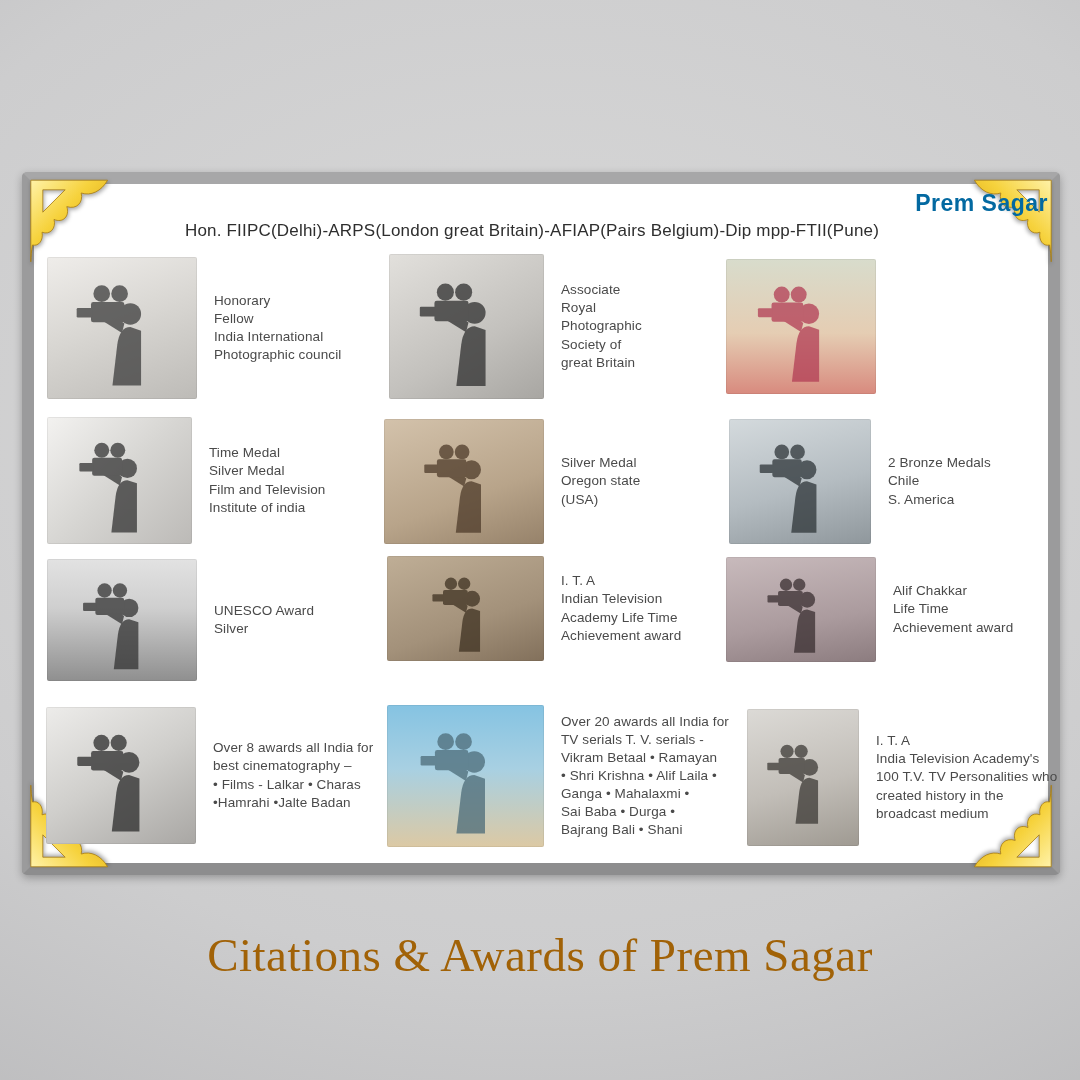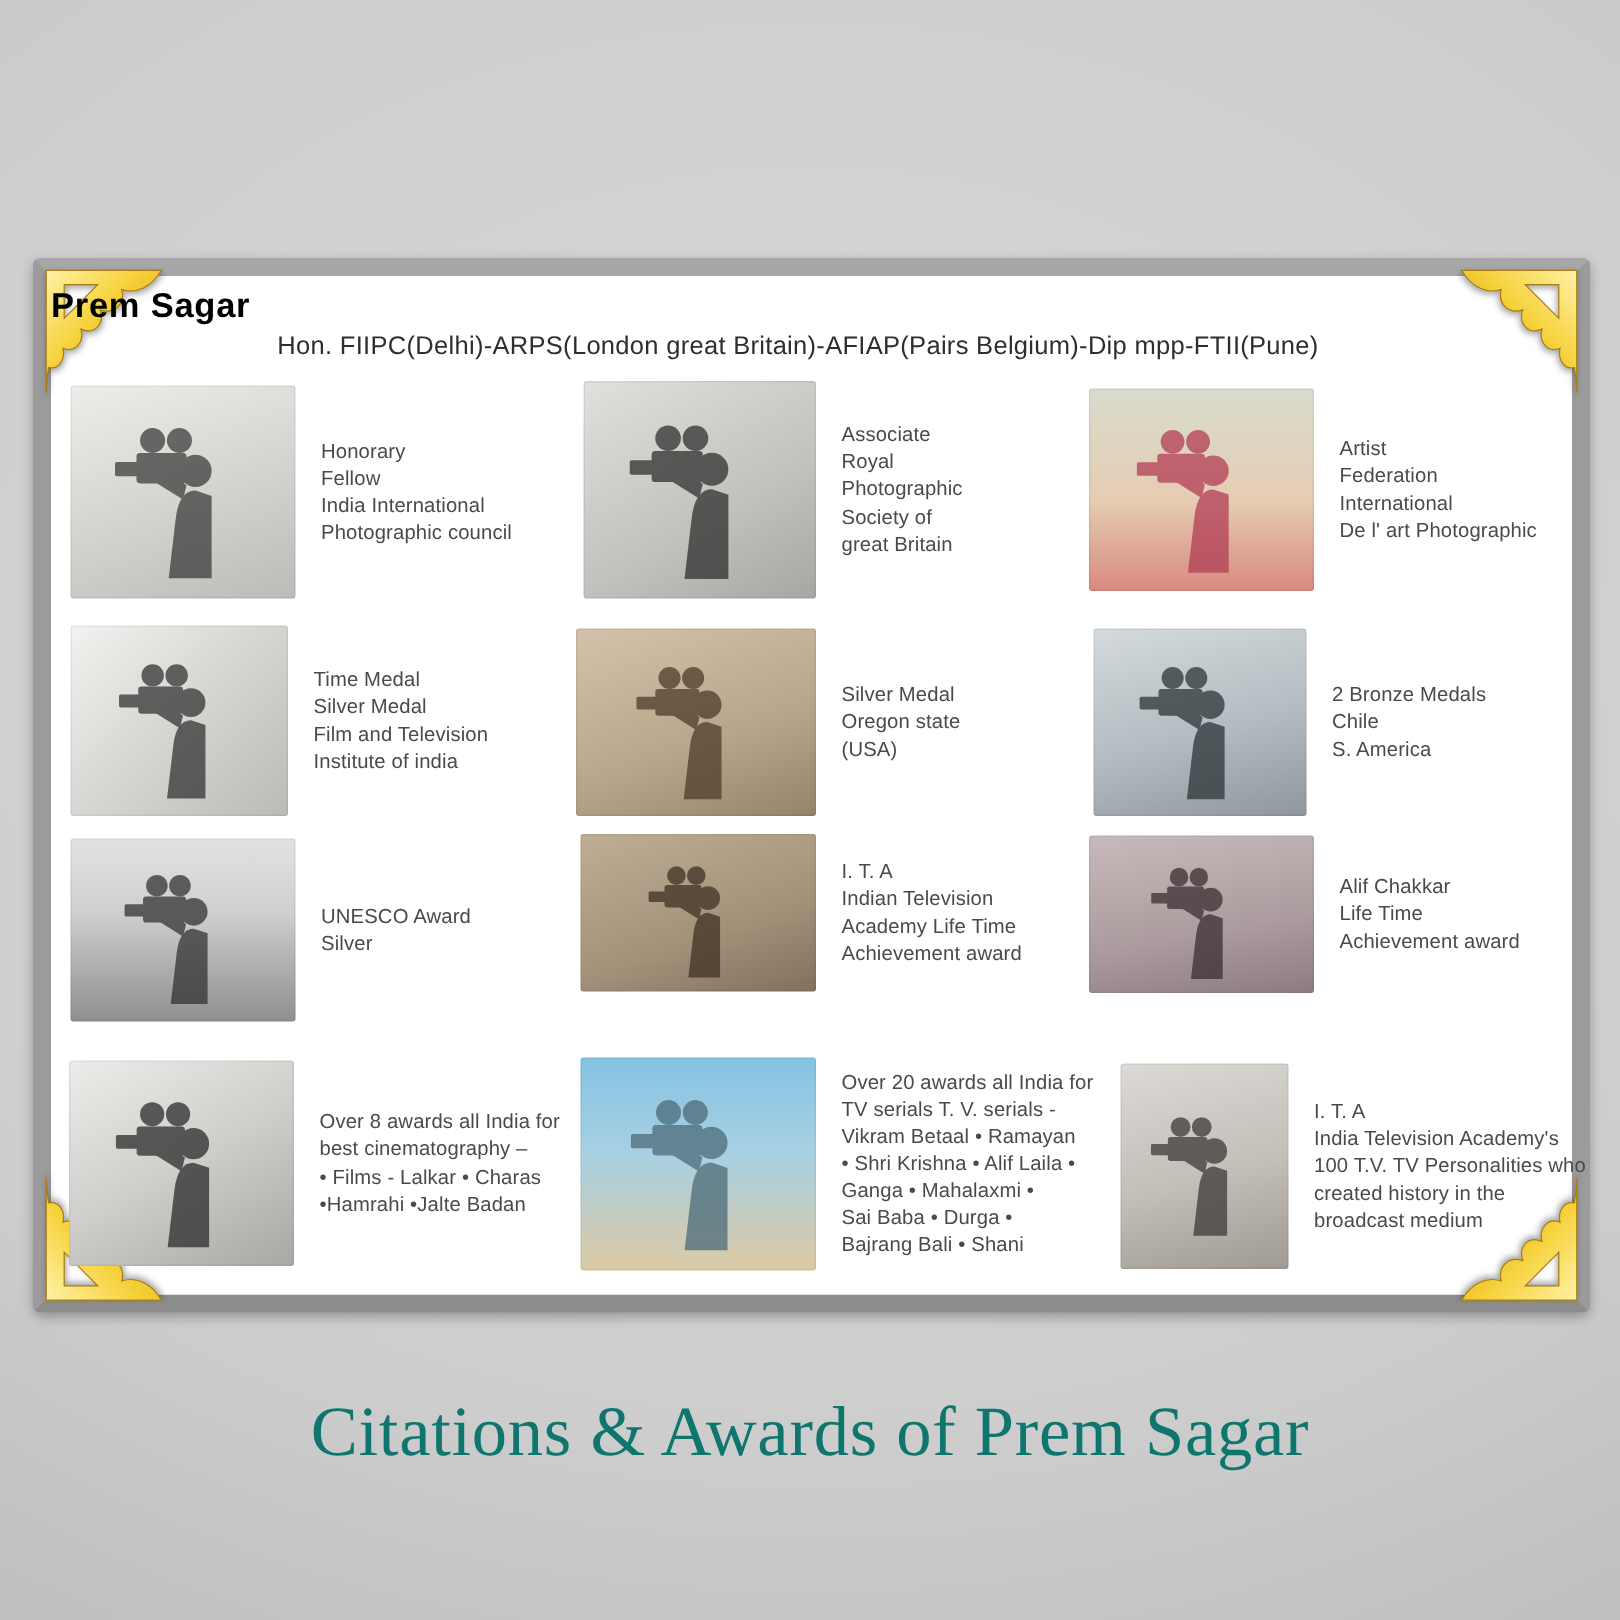--- a/index.html
+++ b/index.html
@@ -10,22 +10,22 @@
   }
   .poster{
     position:absolute;left:22px;top:172px;width:1038px;height:703px;
     box-sizing:border-box;background:#ffffff;
     border:12px solid;border-color:#a7a7a8 #9b9b9c #8d8d8e #9b9b9c;
     border-radius:5px;
     box-shadow:0 3px 8px rgba(0,0,0,0.28);
   }
   .inner{position:relative;width:100%;height:100%;}
   .poster-title{
-    position:absolute;top:6px;left:0;right:0;text-align:left;
-    font-size:23px;font-weight:bold;color:#000000;letter-spacing:0.5px;
+    position:absolute;top:6px;left:0;right:0;text-align:right;
+    font-size:23px;font-weight:bold;color:#0369a1;letter-spacing:0.5px;
   }
   .poster-subtitle{
     position:absolute;top:37px;left:0;right:18px;text-align:center;
     font-size:17px;color:#2e2e2e;letter-spacing:0.2px;
   }
   .cell{position:absolute;display:flex;align-items:center;gap:17px;}
   .photo{
     flex:0 0 auto;border-radius:2px;position:relative;overflow:hidden;
     box-shadow:0 0 0 1px rgba(0,0,0,0.06) inset;
   }
@@ -47,21 +47,21 @@
   .p10{background:linear-gradient(150deg,#edecea 0%,#cfcecb 50%,#a9a7a4 100%);color:#2b2b2b;}
   .p11{background:linear-gradient(180deg,#85c3e2 0%,#a8d0e2 45%,#dcc9a4 100%);color:#4c6b78;}
   .p12{background:linear-gradient(165deg,#dcdad6 0%,#c2beb8 55%,#9f9a92 100%);color:#3d3a36;}
   .corner{position:absolute;width:80px;height:84px;filter:drop-shadow(1px 2px 2px rgba(0,0,0,0.35));}
   .corner.tl{left:-4px;top:-5px;}
   .corner.tr{right:-4px;top:-5px;transform:scaleX(-1);}
   .corner.bl{left:-4px;bottom:-5px;transform:scaleY(-1);}
   .corner.br{right:-4px;bottom:-5px;transform:scale(-1,-1);}
   .footer-caption{
     position:absolute;top:928px;left:0;right:0;text-align:center;
-    font-family:"Liberation Serif",serif;font-size:47px;color:#0f766e;
+    font-family:"Liberation Serif",serif;font-size:47px;color:#a16207;
     letter-spacing:0.5px;
   }
 </style>
 </head>
 <body>
 
 <svg width="0" height="0" style="position:absolute" aria-hidden="true">
   <defs>
     <linearGradient id="gold" x1="0" y1="0" x2="1" y2="1">
       <stop offset="0" stop-color="#fff2a8"></stop>
@@ -126,24 +126,20 @@
 India International
 Photographic council</div>
     </div>
 
     <div class="cell" style="left:692px;top:75px;width:332px;height:135px">
       <div class="photo p3" style="width:150px;height:135px" title="photographer-in-hat-and-pink-shirt-with-telephoto-lens-color">
         <svg class="sil">
             <use href="#cameraman"></use>
           </svg>
       </div>
-      <div class="caption">Artist
-Federation
-International
-De l' art Photographic</div>
     </div>
 
     <div class="cell" style="left:13px;top:233px;width:330px;height:127px">
       <div class="photo p4" style="width:145px;height:127px" title="cinematographer-operating-film-camera-black-and-white">
         <svg class="sil">
             <use href="#cameraman"></use>
           </svg>
       </div>
       <div class="caption">Time Medal
 Silver Medal

